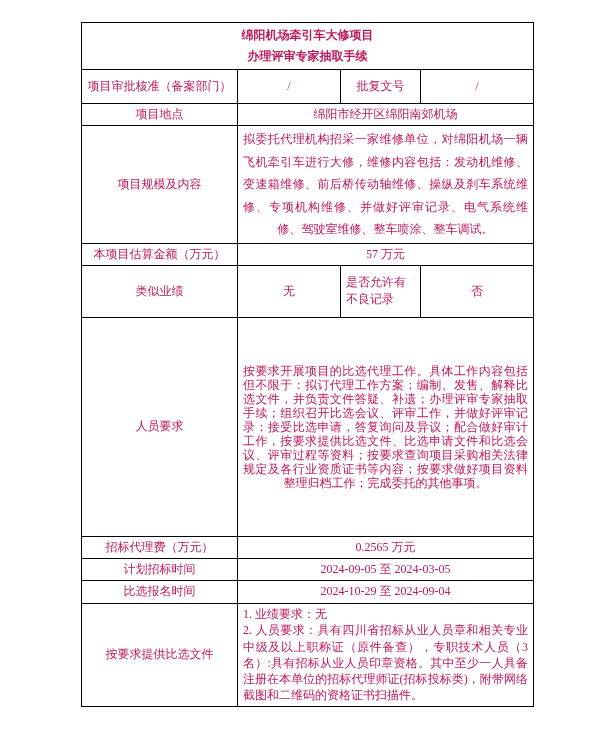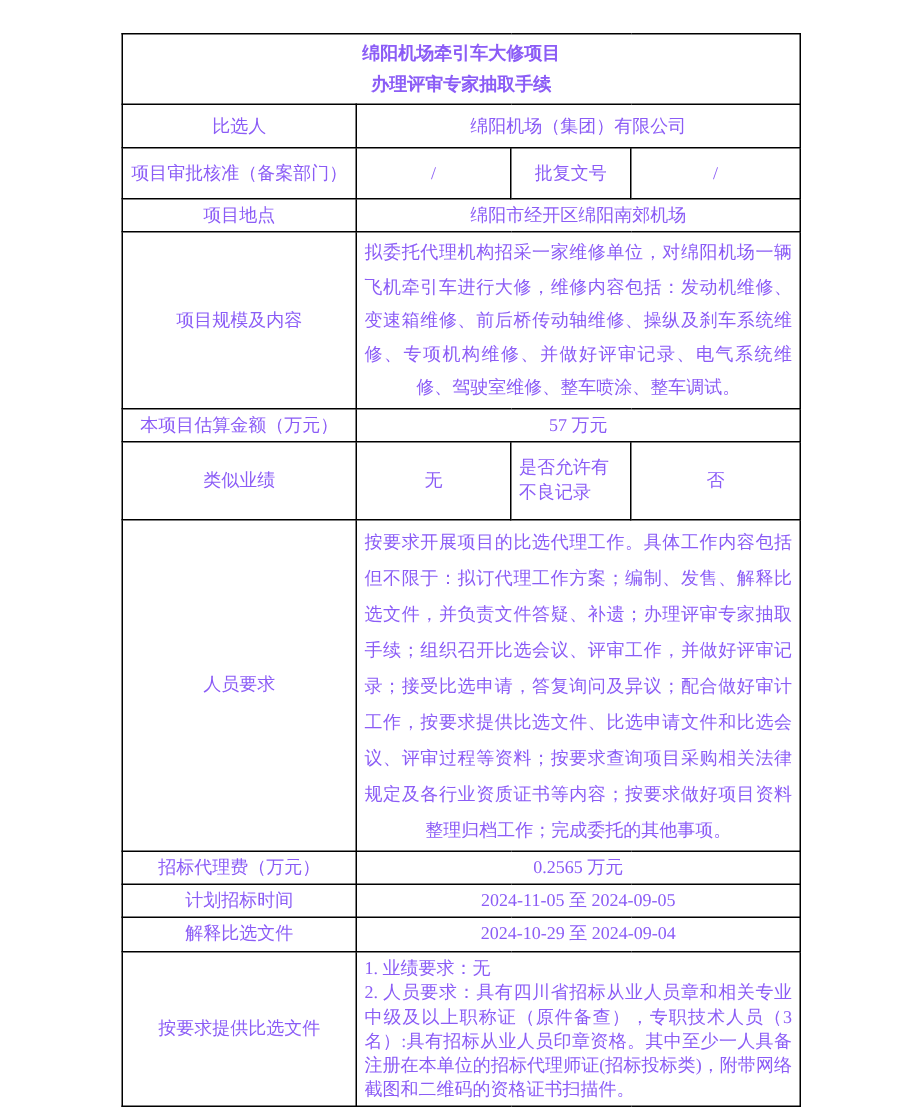--- a/index.html
+++ b/index.html
@@ -17,21 +17,21 @@
   table.doc-table {
     width: 452px;
     margin: 22px auto 0 auto;
     border-collapse: collapse;
     table-layout: fixed;
     background: #ffffff;
   }
   table.doc-table td {
     border: 1px solid #000000;
     font-size: 12px;
-    color: #8b5cf6;
+    color: #be185d;
     padding: 2px 5px;
     vertical-align: middle;
     overflow: hidden;
     word-break: break-all;
   }
   
   tr.tr-title       { height: 46px; }
   tr.tr-bidder      { height: 29px; }
   tr.tr-approval    { height: 34px; }
   tr.tr-location    { height: 16px; }
@@ -56,21 +56,21 @@
   }
   td.value-cell {
     text-align: center;
   }
   td.para-cell {
     text-align: justify;
     text-align-last: center;
     font-size: 12.5px;
   }
   td.para-cell.scope  { line-height: 22.6px; }
-  td.para-cell.agency { line-height: 24px; margin-left: 36px; }
+  td.para-cell.agency { line-height: 14px; margin-left: 36px; }
   td.narrow-label {
     padding: 2px 8px;
     text-align: left;
     line-height: 17px;
   }
   td.other-cell {
     text-align: justify;
     text-align-last: left;
     vertical-align: middle;
     line-height: 16.3px;
@@ -89,24 +89,20 @@
   </colgroup>
   <tbody>
 
     <tr class="tr-title">
       <td class="title-cell" colspan="4">
         <div>绵阳机场牵引车大修项目</div>
         <div>办理评审专家抽取手续</div>
       </td>
     </tr>
 
-    <tr class="tr-bidder">
-      <td class="label-cell">比选人</td>
-      <td class="value-cell" colspan="3">绵阳机场（集团）有限公司</td>
-    </tr>
 
     <tr class="tr-approval">
       <td class="label-cell">项目审批核准（备案部门）</td>
       <td class="value-cell">/</td>
       <td class="label-cell">批复文号</td>
       <td class="value-cell">/</td>
     </tr>
 
     <tr class="tr-location">
       <td class="label-cell">项目地点</td>
@@ -135,25 +131,25 @@
       <td class="para-cell agency" colspan="3">按要求开展项目的比选代理工作。具体工作内容包括但不限于：拟订代理工作方案；编制、发售、解释比选文件，并负责文件答疑、补遗；办理评审专家抽取手续；组织召开比选会议、评审工作，并做好评审记录；接受比选申请，答复询问及异议；配合做好审计工作，按要求提供比选文件、比选申请文件和比选会议、评审过程等资料；按要求查询项目采购相关法律规定及各行业资质证书等内容；按要求做好项目资料整理归档工作；完成委托的其他事项。</td>
     </tr>
 
     <tr class="tr-fee">
       <td class="label-cell">招标代理费（万元）</td>
       <td class="value-cell" colspan="3">0.2565 万元</td>
     </tr>
 
     <tr class="tr-bidtime">
       <td class="label-cell">计划招标时间</td>
-      <td class="value-cell" colspan="3">2024-11-05 至 2024-09-05</td>
+      <td class="value-cell" colspan="3">2024-09-05 至 2024-03-05</td>
     </tr>
 
     <tr class="tr-signup">
-      <td class="label-cell">解释比选文件</td>
+      <td class="label-cell">比选报名时间</td>
       <td class="value-cell" colspan="3">2024-10-29 至 2024-09-04</td>
     </tr>
 
     <tr class="tr-other">
       <td class="label-cell">按要求提供比选文件</td>
       <td class="other-cell" colspan="3">
         <div>1. 业绩要求：无</div>
         <div>2. 人员要求：具有四川省招标从业人员章和相关专业中级及以上职称证（原件备查），专职技术人员（3名）:具有招标从业人员印章资格。其中至少一人具备注册在本单位的招标代理师证(招标投标类)，附带网络截图和二维码的资格证书扫描件。</div>
       </td>
     </tr>

